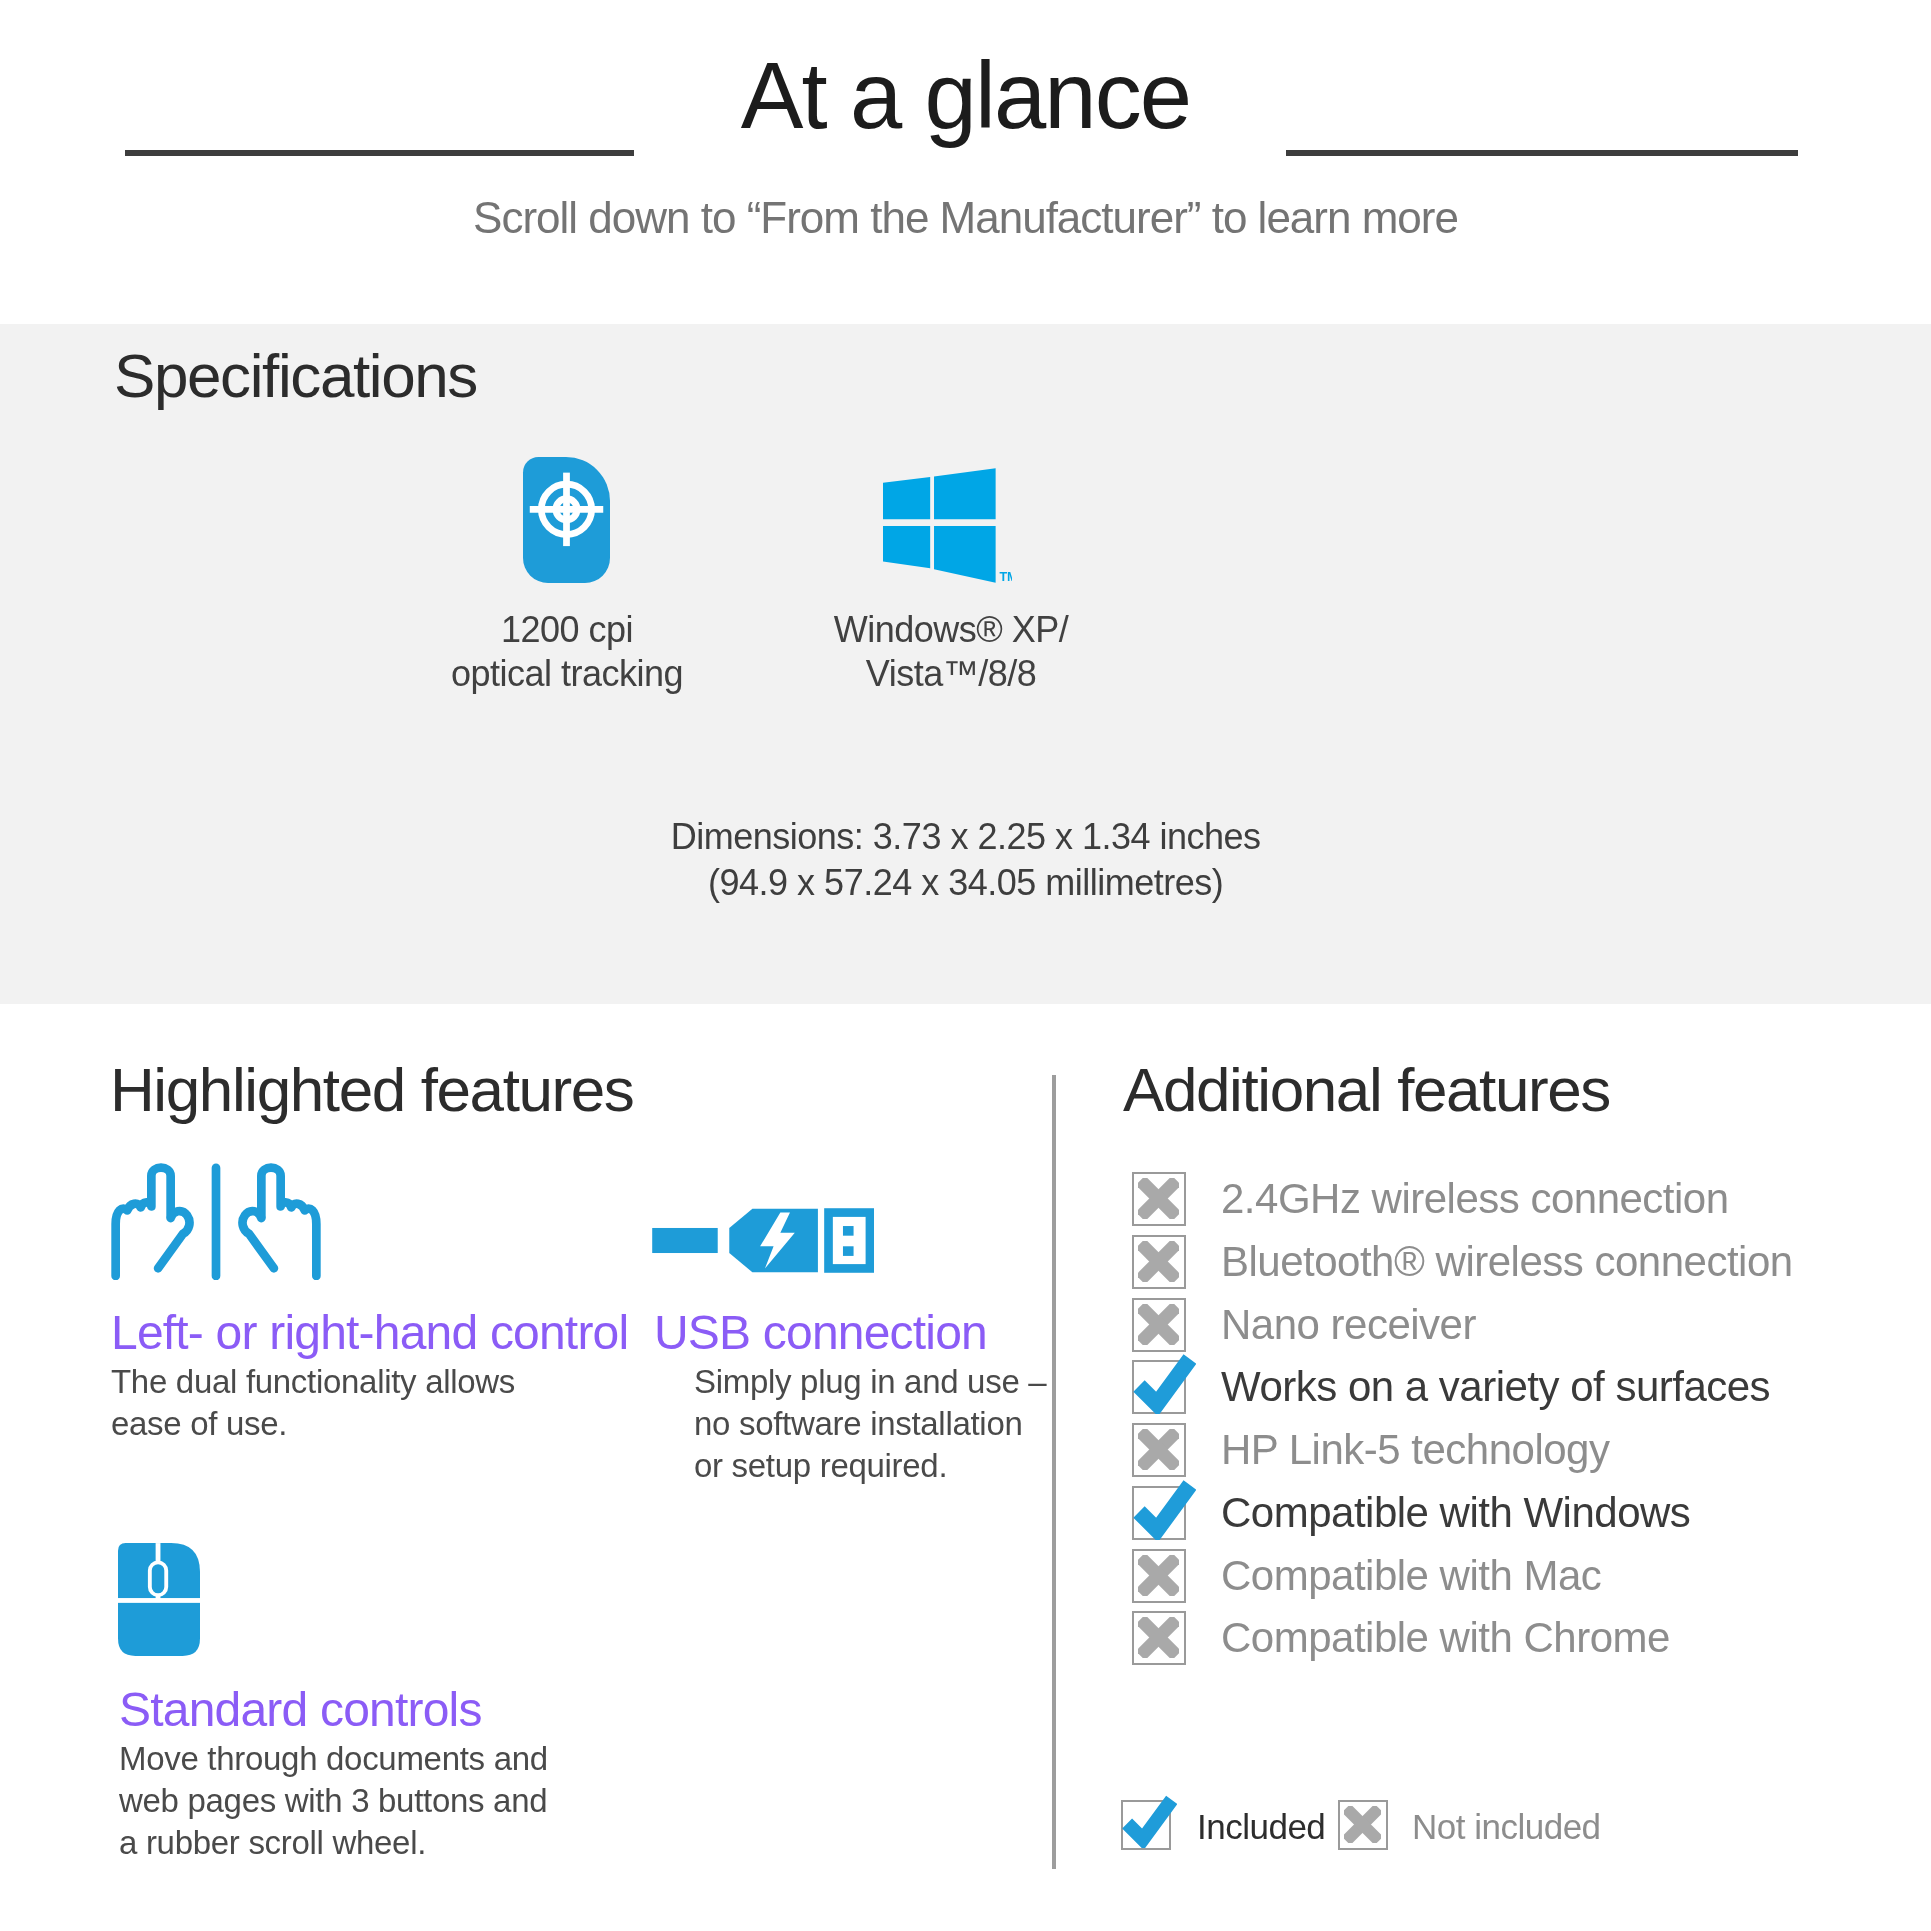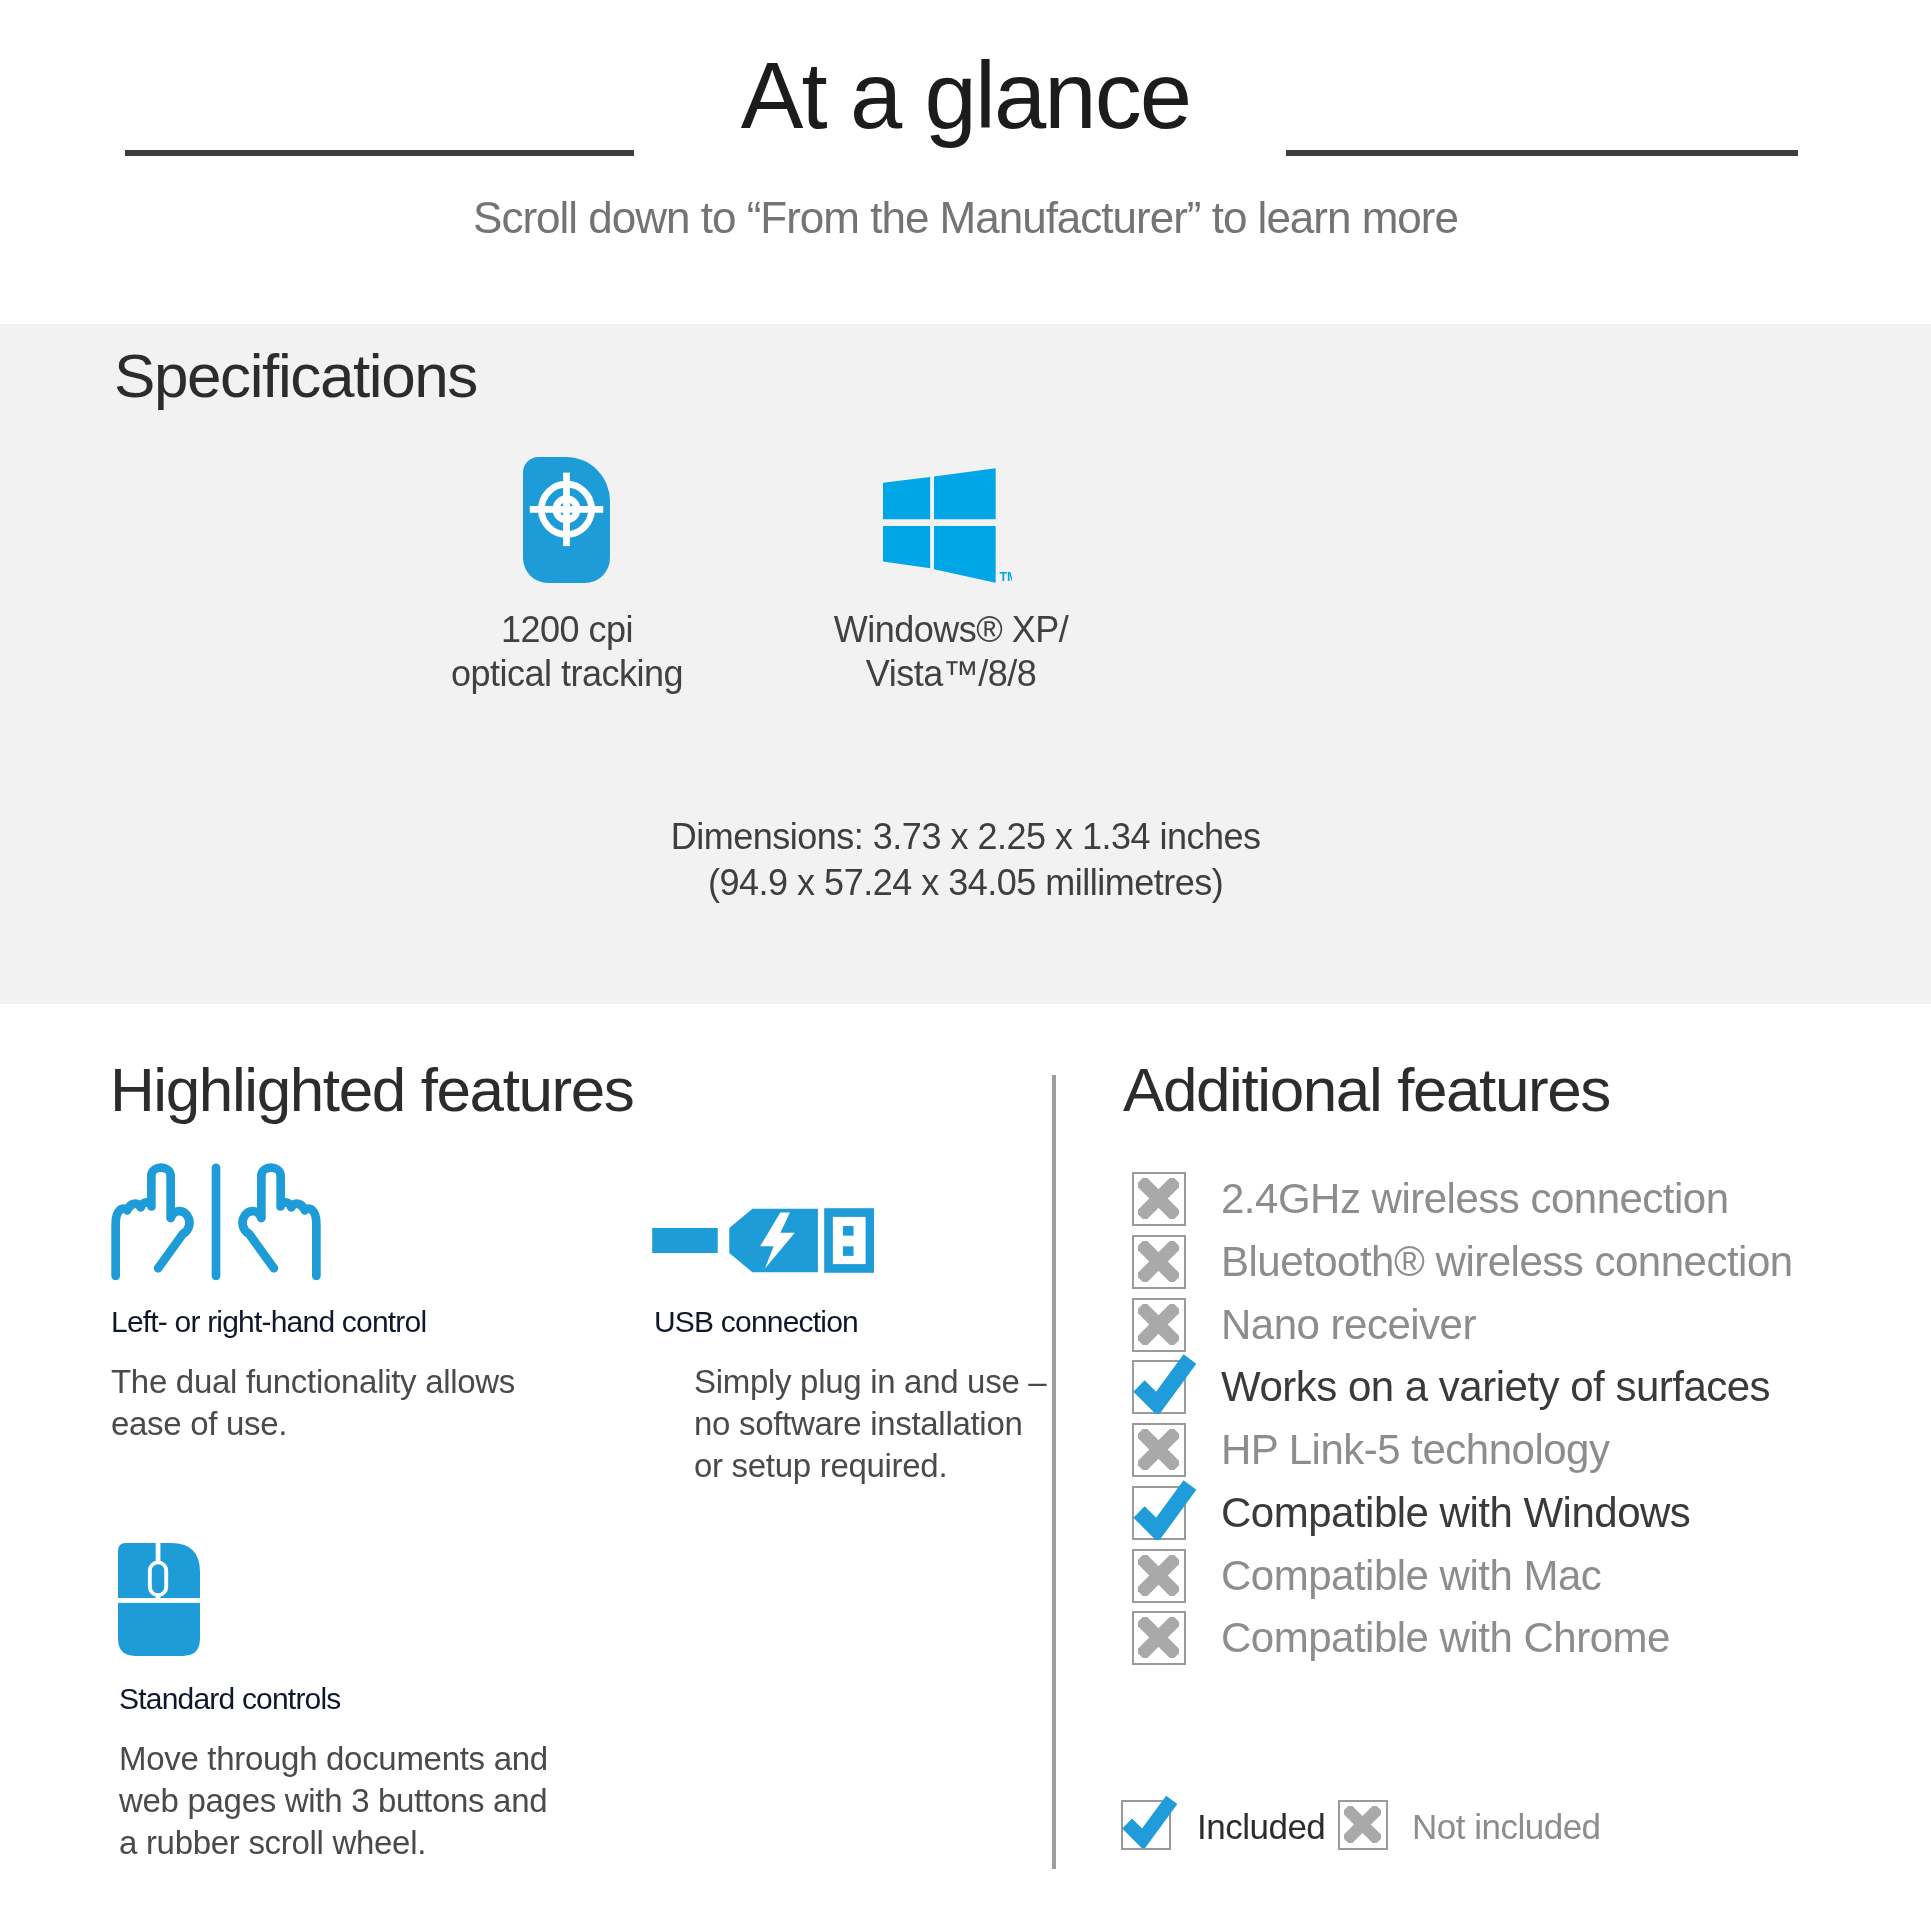--- a/index.html
+++ b/index.html
@@ -43,21 +43,21 @@
   }
   .dimensions{
     left:9.7px;width:1912px;top:814px;text-align:center;
     font-size:36px;line-height:46px;color:#3e3e3e;letter-spacing:-0.5px;
     font-stretch:condensed;
   }
 
   
   .hl-heading{left:110px;top:1054px;}
   .feature-title{
-    font-size:30px;color:#0f172a;letter-spacing:-0.8px;white-space:nowrap;
+    font-size:48px;color:#8b5cf6;letter-spacing:-0.8px;white-space:nowrap;
     font-stretch:condensed;
   }
   .feature-desc{
     font-size:33px;line-height:42px;color:#4a4a4a;letter-spacing:-0.3px;
     font-stretch:condensed;
   }
 
   
   .divider{left:1052px;top:1075px;width:3.9px;height:794px;background:#9d9d9d;}
   .add-heading{left:1123px;top:1054px;}

